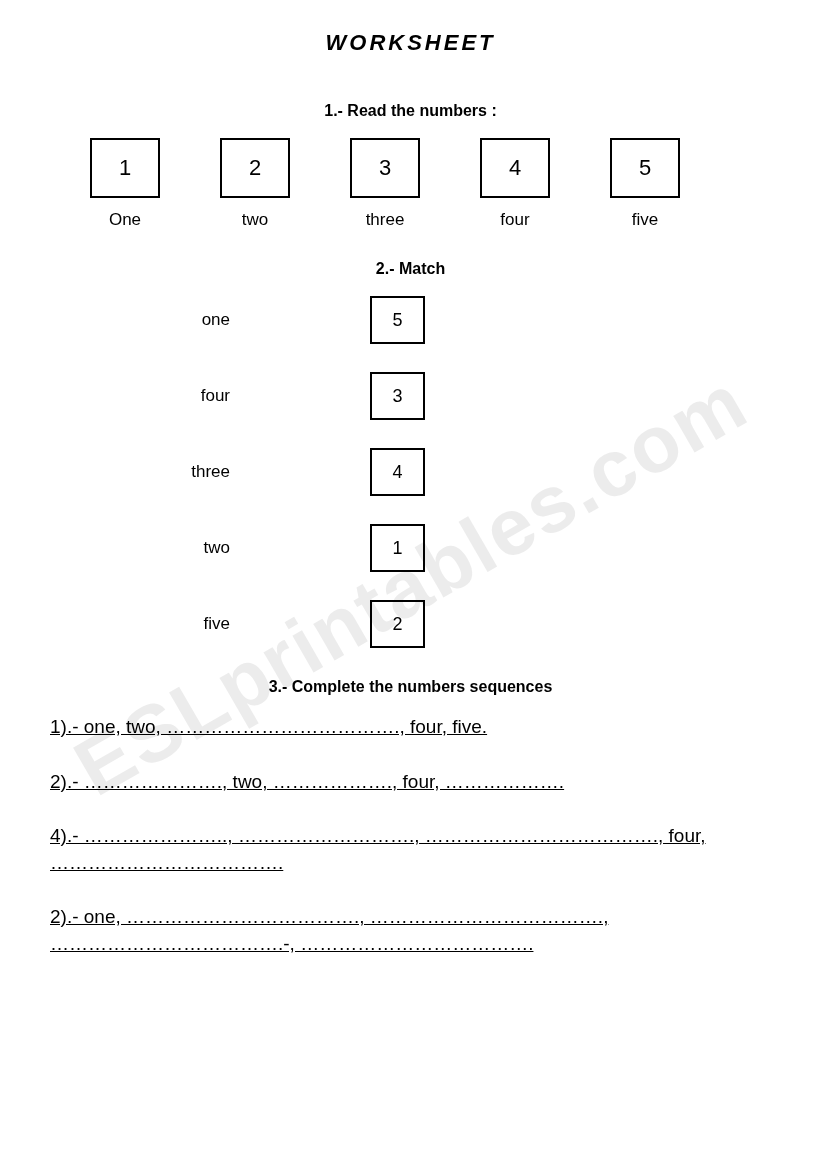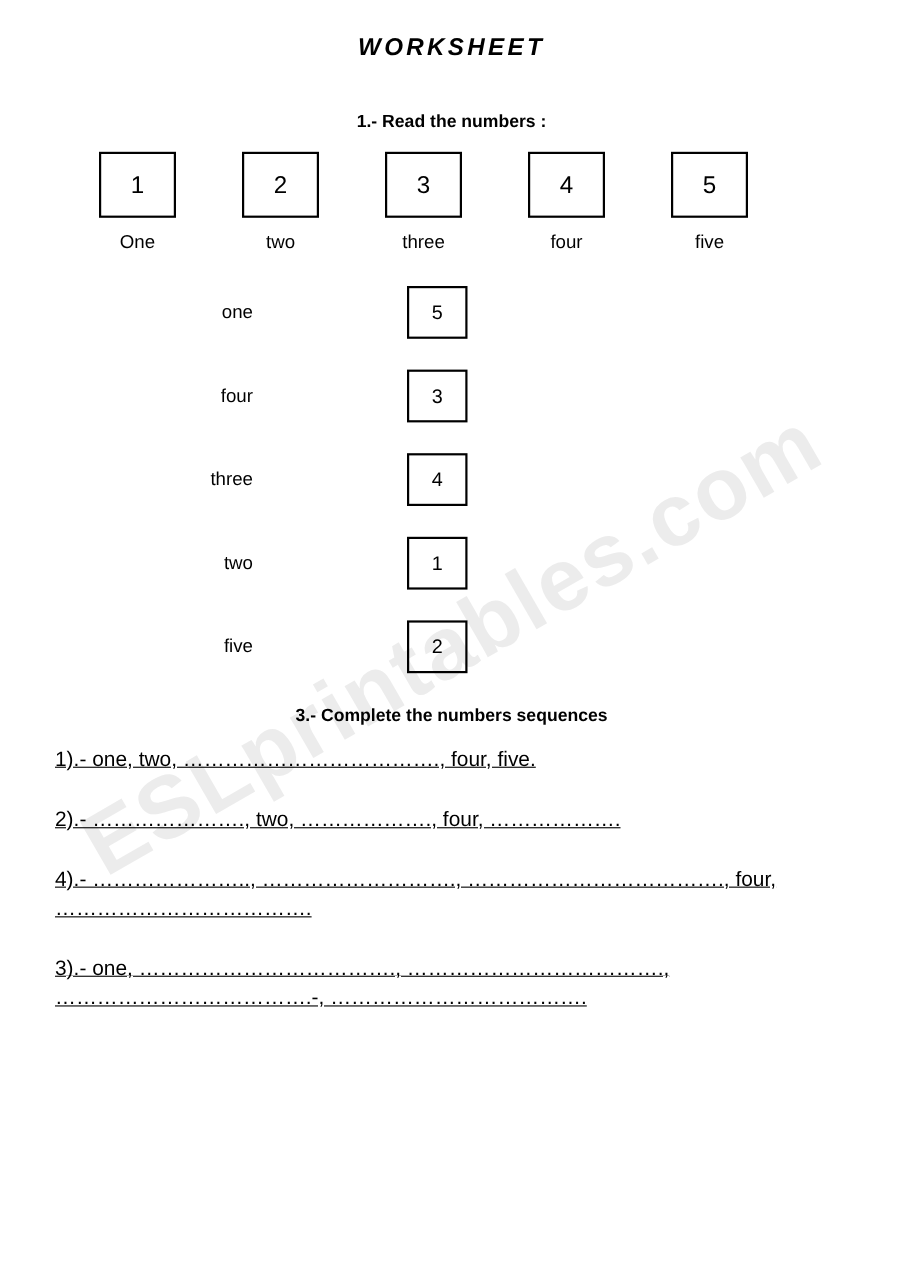--- a/index.html
+++ b/index.html
@@ -157,20 +157,21 @@
         <div class="number-box">4</div>
         <div class="number-word">four</div>
       </div>
       <div class="number-item">
         <div class="number-box">5</div>
         <div class="number-word">five</div>
       </div>
     </div>
 
   <div class="match-section">
+    <div class="section-label">2.- Match</div>
     <div class="match-rows-container">
 
     <div class="match-row">
           <div class="match-word">one</div>
           <div class="match-box">5</div>
         </div>
         <div class="match-row">
           <div class="match-word">four</div>
           <div class="match-box">3</div>
         </div>
@@ -189,17 +190,17 @@
       </div>
   </div>
 
   <div class="complete-section">
     <div class="section-label">3.- Complete the numbers sequences</div>
     <div class="sequence-lines-container">
 
     <div class="sequence-line">1).- one, two, ………………………………., four, five.</div>
         <div class="sequence-line">2).- …………………., two, ………………., four, ……………….</div>
         <div class="sequence-line">4).- ………………….., ………………………., ………………………………., four, ……………………………….</div>
-        <div class="sequence-line">3).- one, ………………………………., ………………………………., ……………………………….-,  ……………………………….</div>
+        <div class="sequence-line">2).- one, ………………………………., ………………………………., ……………………………….-,  ……………………………….</div>
       </div>
   </div>
 
 </div>
 
 </body></html>

